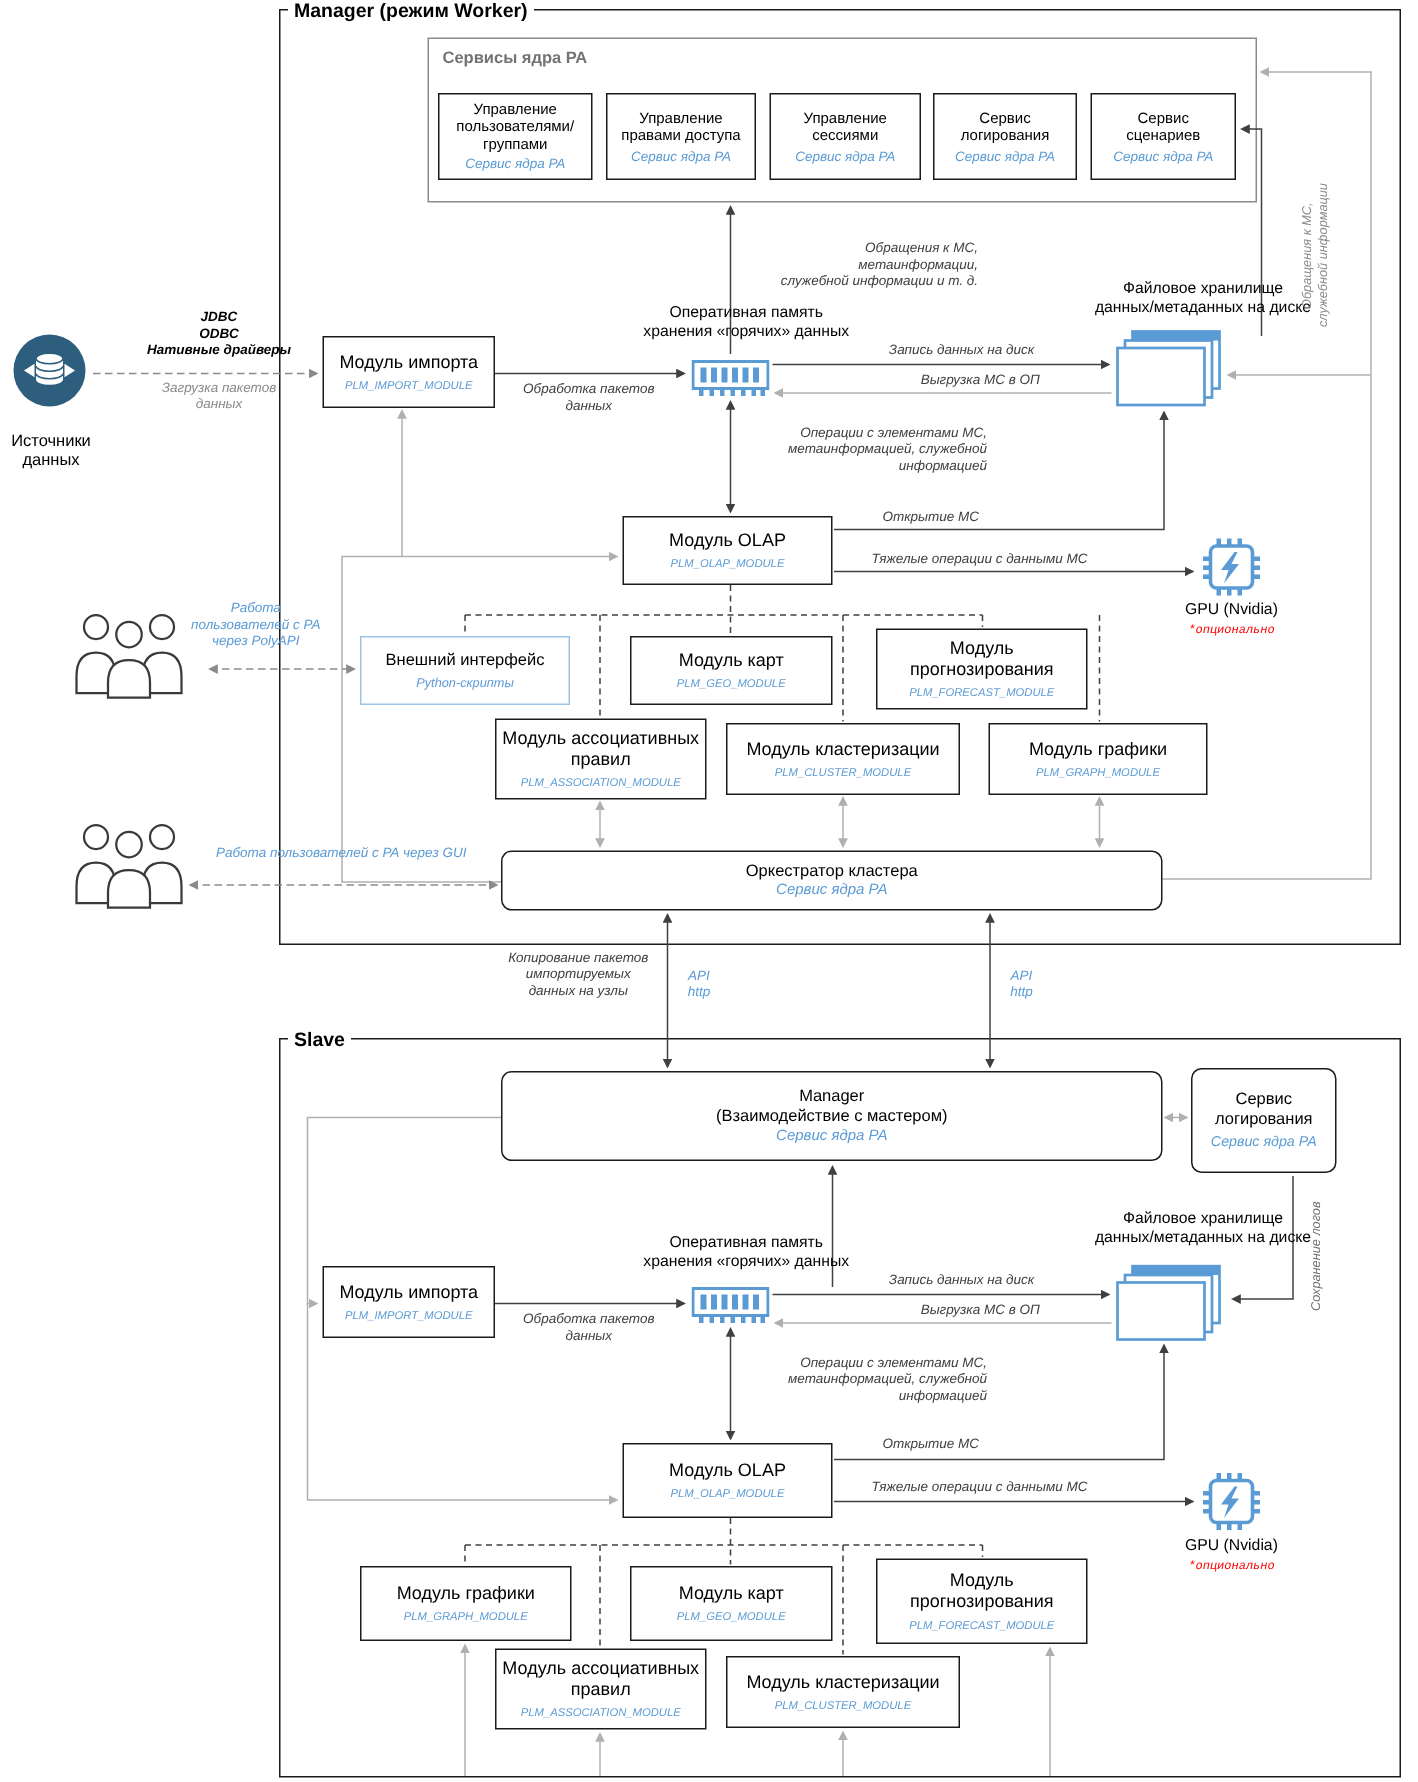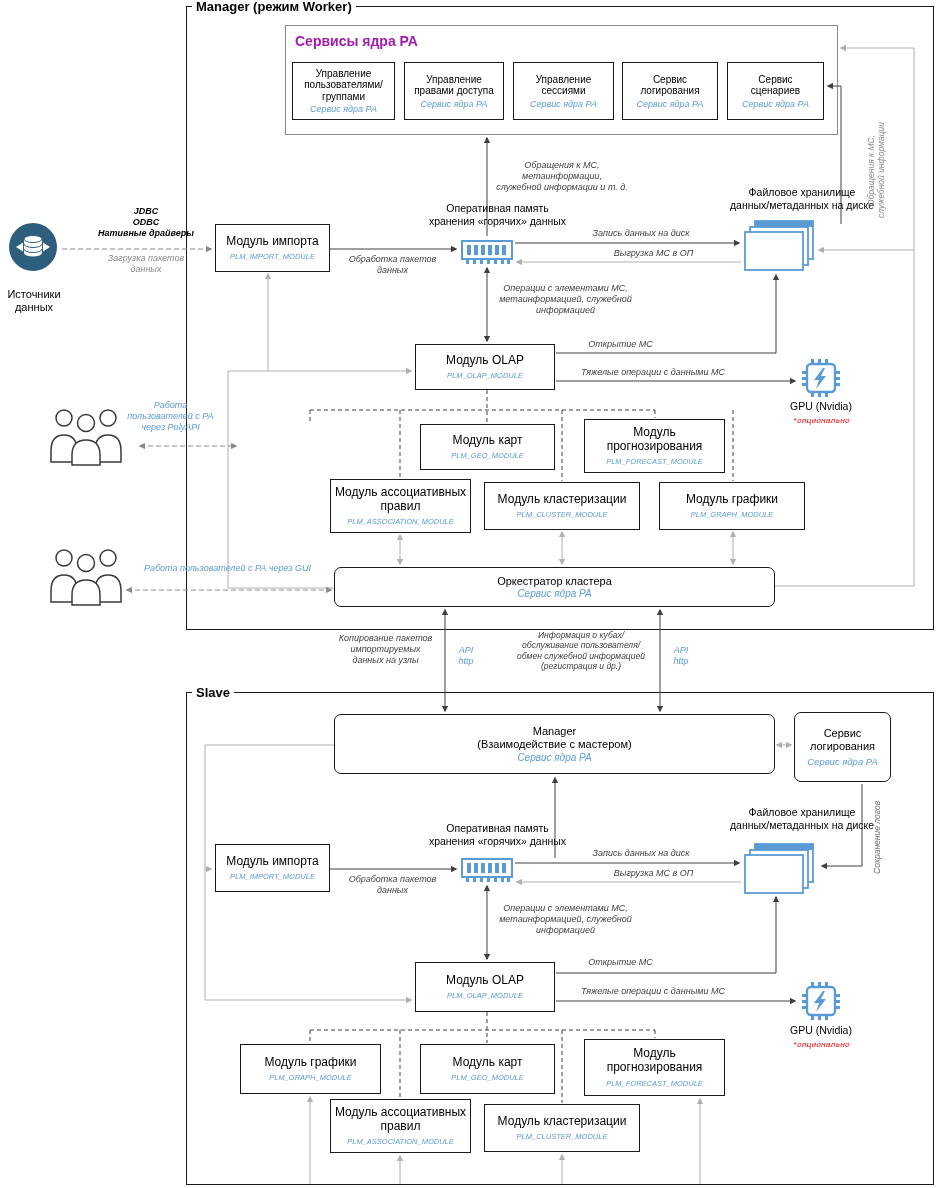--- a/index.html
+++ b/index.html
@@ -9,27 +9,27 @@
   .frame-label { position:absolute; background:#fff; font-weight:bold; font-size:13px; color:#000; padding:0 4px; line-height:14px; }
   .box { position:absolute; background:#fff; border:1px solid #1a1a1a; display:flex; flex-direction:column; align-items:center; justify-content:center; text-align:center; gap:4px; padding:2px 3px; }
   .box .t { font-size:12px; color:#000; white-space:pre-line; line-height:1.15; }
   .box .c { font-size:7.5px; color:#5b9bd5; font-style:italic; white-space:pre-line; }
   .box .s { font-size:9px; color:#5b9bd5; font-style:italic; }
   .box .s2 { font-size:10px; color:#5b9bd5; font-style:italic; }
   .rounded { border-radius:7px;text-align:center; }
   .blue-border { border-color:#9dc3e6; }
   .svcbox .t { font-size:10px; }
   .lbl { position:absolute; font-size:9px; font-style:italic; color:#404040; text-align:center; line-height:1.22; white-space:pre-line; }
-  .lbl.left { text-align:center; }
+  .lbl.left { text-align:right;margin-left:20px; }
   .plain { position:absolute; font-size:10.5px; font-style:normal; color:#000; text-align:center; line-height:1.2; white-space:pre-line; }
   .graytxt { color:#8a8a8a; }
   .bluetxt { color:#5b9bd5; }
   .redtxt { color:#ff0000; font-size:8px;font-family:Liberation Mono, monospace; }
   .bold { font-weight:bold; }
-  .sect-title { position:absolute; font-size:14px; font-weight:bold; color:#a21caf; }
+  .sect-title { position:absolute; font-size:11px; font-weight:bold; color:#737373; }
   .vert { writing-mode:vertical-rl; transform:rotate(180deg); }
   .icon { position:absolute; }
   svg.connectors { position:absolute; left:0; top:0; }
 </style>
 </head>
 <body>
 
 <div id="canvas">
 
   <div class="frame" style="left:186px;top:6px;width:748px;height:624px"></div>
@@ -222,20 +222,24 @@
       <rect x="35" y="13" width="6" height="3"></rect>
         <rect x="35" y="19" width="6" height="3"></rect>
         <rect x="35" y="25" width="6" height="3"></rect>
     </g>
     <rect x="8" y="6" width="28" height="28" rx="4" fill="#fff" stroke="#5b9bd5" stroke-width="2.4"></rect>
     <path d="M24,10 L15,22 h5 l-3,9 10,-13 h-5 l4,-8 z" fill="#5b9bd5"></path>
   </svg>
   <div class="plain" style="left:778px;top:400px;width:86px">GPU (Nvidia)</div>
   <div class="lbl redtxt" style="left:788px;top:416px;width:66px">*опционально</div>
 
+  <div class="box blue-border" style="left:240px;top:424px;width:140px;height:46px">
+    <div class="t" style="font-size:11px">Внешний интерфейс</div>
+    <div class="c" style="font-size:8.5px">Python-скрипты</div>
+  </div>
   <div class="box" style="left:420px;top:424px;width:135px;height:46px">
     <div class="t">Модуль карт</div>
     <div class="c">PLM_GEO_MODULE</div>
   </div>
   <div class="box" style="left:584px;top:419px;width:141px;height:54px">
     <div class="t">Модуль
 прогнозирования</div>
     <div class="c">PLM_FORECAST_MODULE</div>
   </div>
   <div class="box" style="left:330px;top:479px;width:141px;height:54px">
@@ -281,24 +285,20 @@
         <path d="M30,61 V51 Q30,36 44,36 Q58,36 58,51 V61 z"></path>
     </g>
   </svg>
   <div class="lbl bluetxt" style="left:125px;top:563px;width:205px">Работа пользователей с РА через GUI</div>
 
   <div class="lbl" style="left:328px;top:633px;width:115px">Копирование пакетов
 импортируемых
 данных на узлы</div>
   <div class="lbl bluetxt" style="left:450px;top:645px;width:32px">API
 http</div>
-  <div class="lbl" style="left:505px;top:630px;width:152px;font-size:8.5px">Информация о кубах/
-обслуживание пользователя/
-обмен служебной информацией
-(регистрация и др.)</div>
   <div class="lbl bluetxt" style="left:665px;top:645px;width:32px">API
 http</div>
 
   <div class="box rounded" style="left:334px;top:714px;width:441px;height:60px;gap:2px">
     <div class="t" style="font-size:11px">Manager
 (Взаимодействие с мастером)</div>
     <div class="s2">Сервис ядра РА</div>
   </div>
   <div class="box rounded" style="left:794px;top:712px;width:97px;height:70px;gap:3px">
     <div class="t" style="font-size:11px">Сервис

